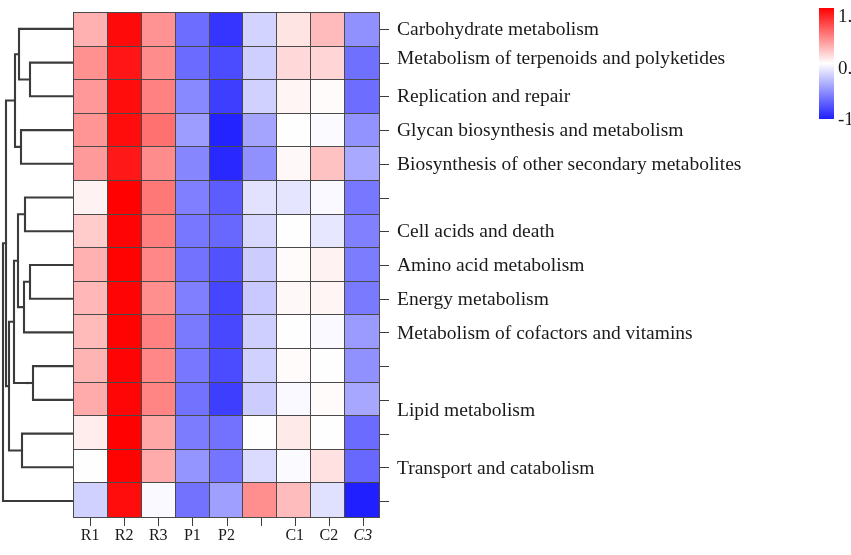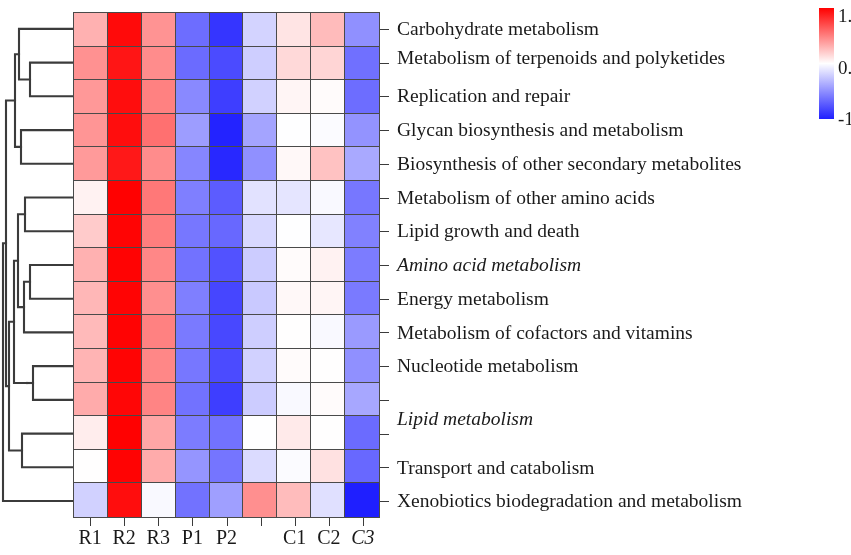--- a/index.html
+++ b/index.html
@@ -89,21 +89,21 @@
     top: 0px;
     width: 0px;
     height: 8px;
     border-left: 1.5px solid #3b3b3b;
   }
   .collabel {
     position: absolute;
     top: 8px;
     width: 34.11px;
     text-align: center;
-    font-size: 20px;
+    font-size: 16px;
     color: #1a1a1a;
   }
 
   
   #colorbar-wrap {
     position: absolute;
     left: 787px;
     top: 6px;
     width: 41px;
     height: 125px;
@@ -312,38 +312,35 @@
       <div class="rowlabel" style="top: 0px;">Carbohydrate metabolism</div>
       <div class="rowtick" style="top: 50.6px;"></div>
       <div class="rowlabel" style="top: 29px;">Metabolism of terpenoids and polyketides</div>
       <div class="rowtick" style="top: 84.3333px;"></div>
       <div class="rowlabel" style="top: 67.4667px;">Replication and repair</div>
       <div class="rowtick" style="top: 118.067px;"></div>
       <div class="rowlabel" style="top: 101.2px;">Glycan biosynthesis and metabolism</div>
       <div class="rowtick" style="top: 151.8px;"></div>
       <div class="rowlabel" style="top: 134.933px;">Biosynthesis of other secondary metabolites</div>
       <div class="rowtick" style="top: 185.533px;"></div>
-      <div class="rowlabel" style="top: 168.667px;">Metabolism of other amino acids</div>
       <div class="rowtick" style="top: 219.267px;"></div>
-      <div class="rowlabel" style="top: 202.4px;">Lipid growth and death</div>
+      <div class="rowlabel" style="top: 202.4px;">Cell acids and death</div>
       <div class="rowtick" style="top: 253px;"></div>
-      <div class="rowlabel" style="top: 236.133px; font-style: italic;">Amino acid metabolism</div>
+      <div class="rowlabel" style="top: 236.133px;">Amino acid metabolism</div>
       <div class="rowtick" style="top: 286.733px;"></div>
       <div class="rowlabel" style="top: 269.867px;">Energy metabolism</div>
       <div class="rowtick" style="top: 320.467px;"></div>
       <div class="rowlabel" style="top: 303.6px; text-align: right;">Metabolism of cofactors and vitamins</div>
       <div class="rowtick" style="top: 354.2px;"></div>
-      <div class="rowlabel" style="top: 337.333px;">Nucleotide metabolism</div>
       <div class="rowtick" style="top: 387.933px;"></div>
       <div class="rowtick" style="top: 421.667px;"></div>
-      <div class="rowlabel" style="top: 390px; font-style: italic;">Lipid metabolism</div>
+      <div class="rowlabel" style="top: 381px;">Lipid metabolism</div>
       <div class="rowtick" style="top: 455.4px;"></div>
       <div class="rowlabel" style="top: 438.533px;">Transport and catabolism</div>
       <div class="rowtick" style="top: 489.133px;"></div>
-      <div class="rowlabel" style="top: 472.267px;">Xenobiotics biodegradation and metabolism</div>
     </div>
 
   <div id="collabels">
       <div class="coltick" style="left: 17.0556px;"></div>
       <div class="collabel" style="left: 0px; width: 34.1111px;">R1</div>
       <div class="coltick" style="left: 51.1667px;"></div>
       <div class="collabel" style="left: 34.1111px; width: 34.1111px;">R2</div>
       <div class="coltick" style="left: 85.2778px;"></div>
       <div class="collabel" style="left: 68.2222px; width: 34.1111px;">R3</div>
       <div class="coltick" style="left: 119.389px;"></div>

